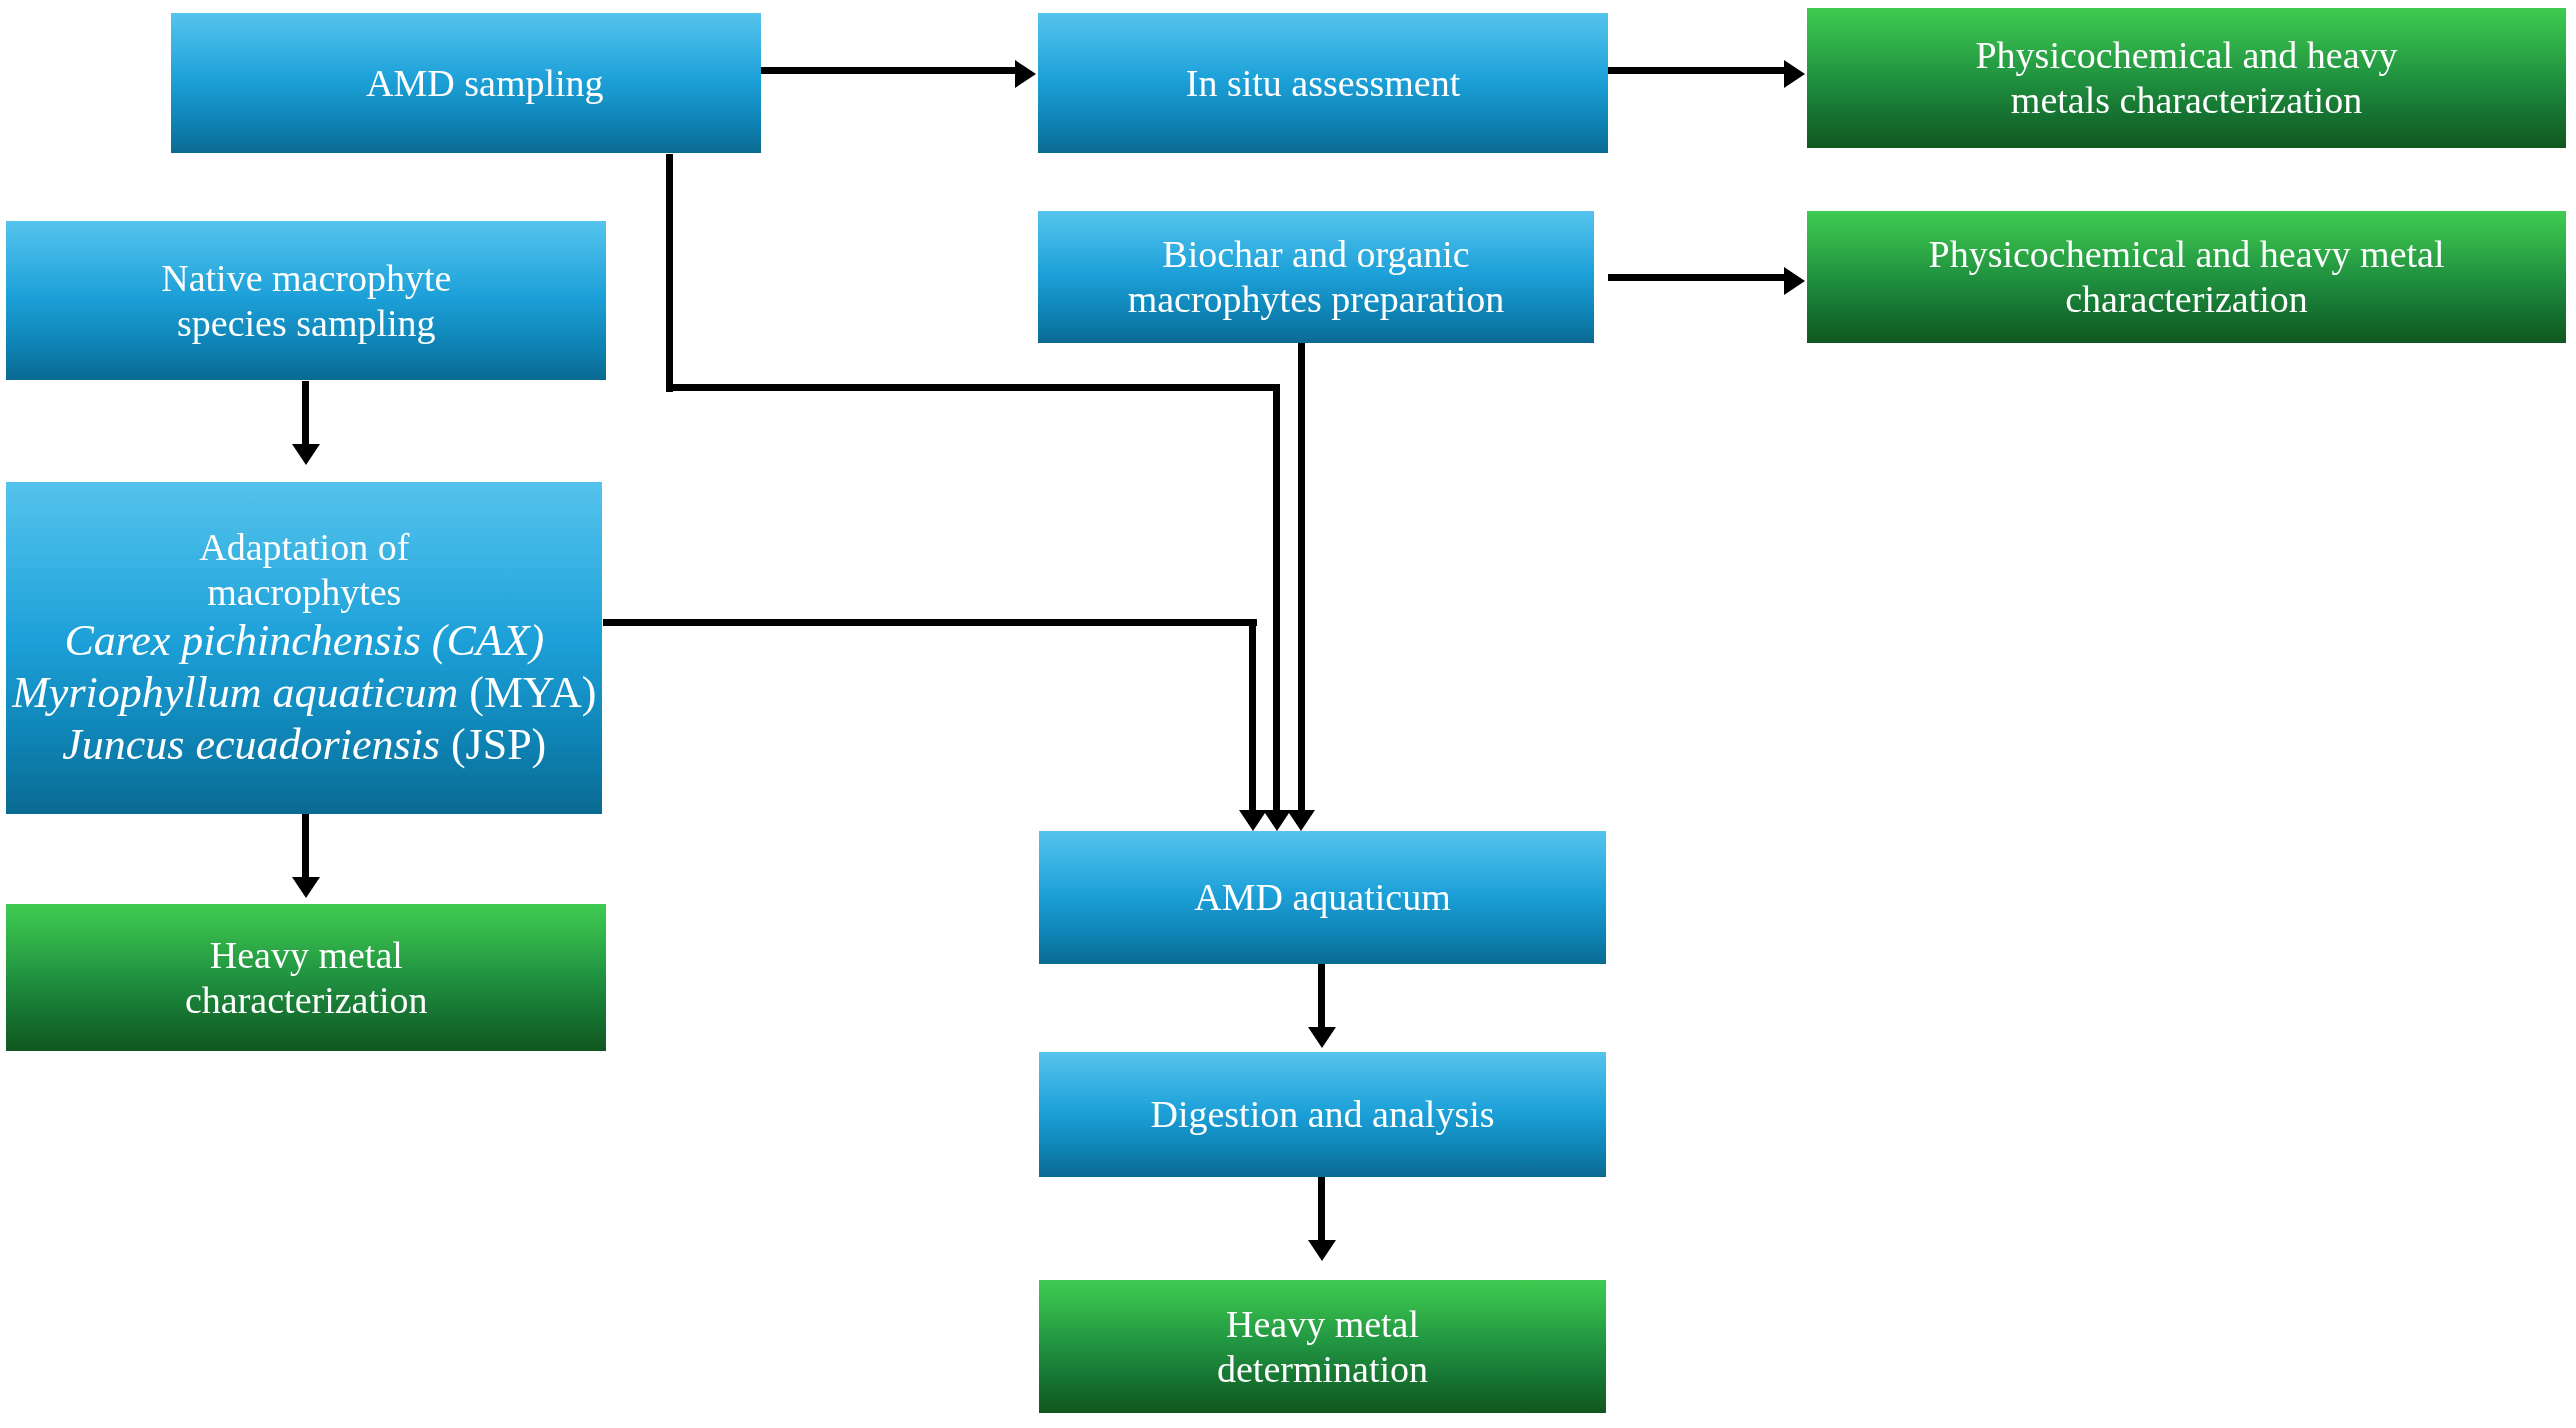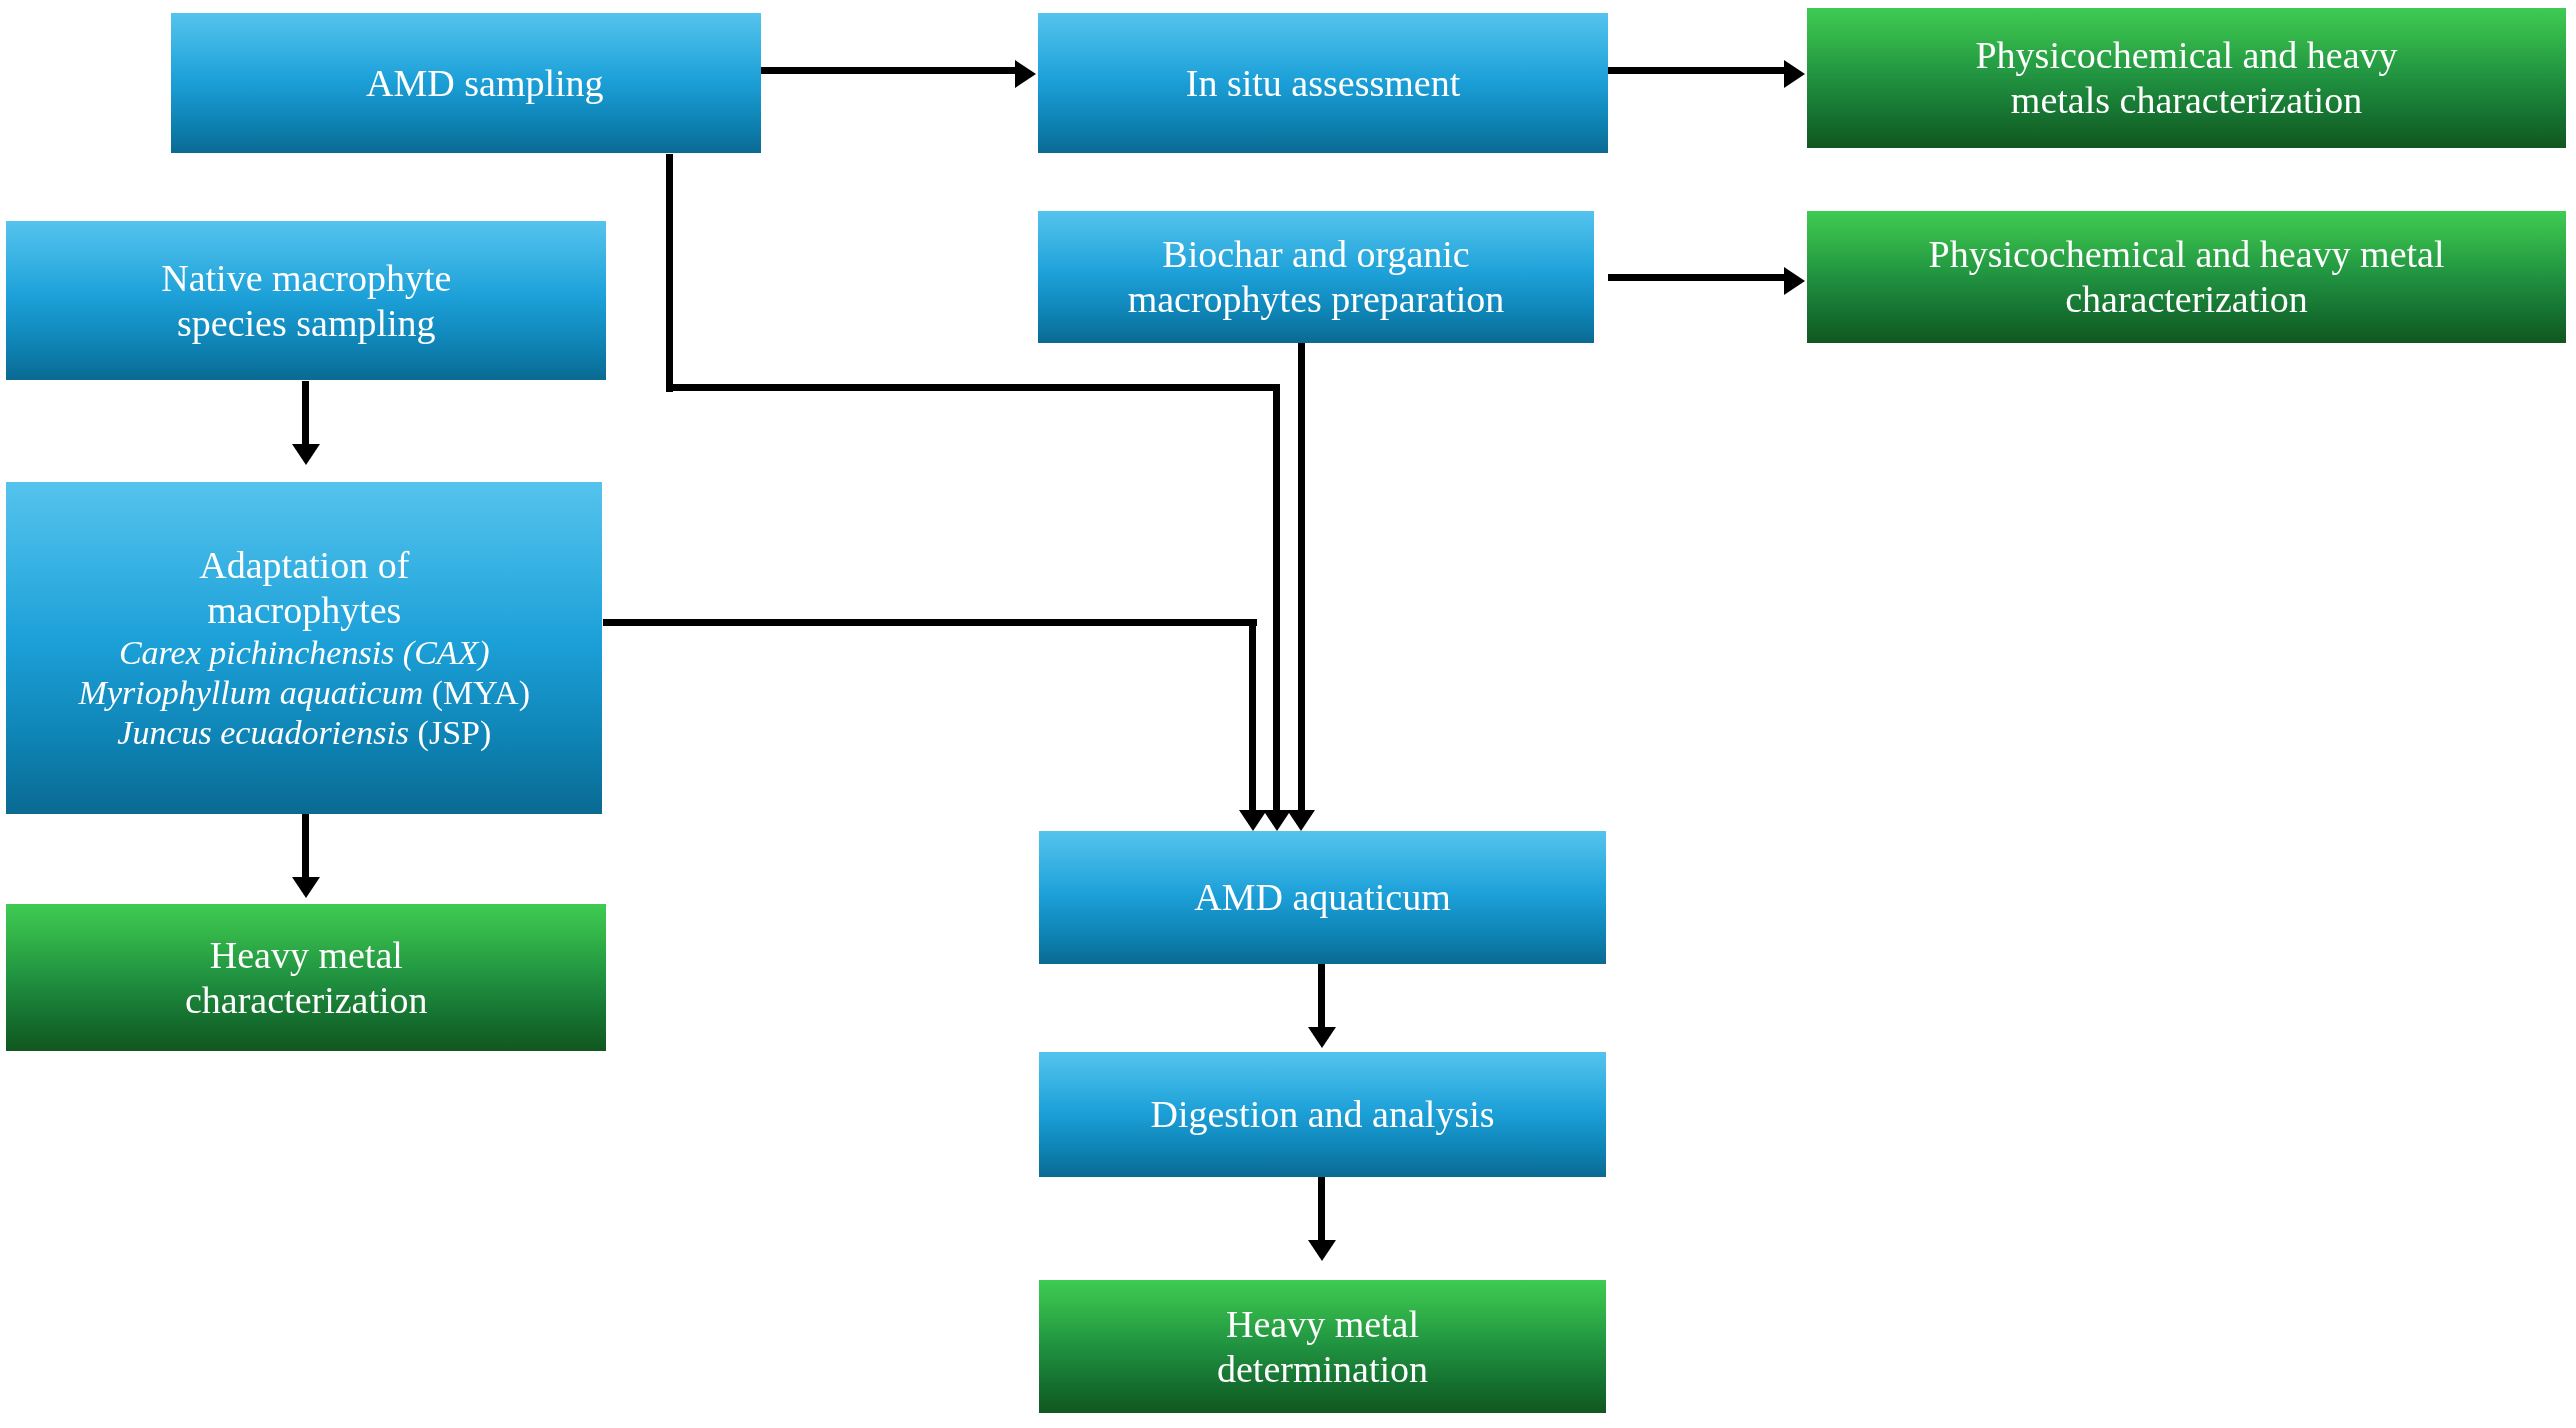--- a/index.html
+++ b/index.html
@@ -40,21 +40,21 @@
     display: block;
     white-space: nowrap;
   }
   .node .sci {
     font-style: italic;
   }
   .node .code-roman {
     font-style: normal;
   }
   .fs-big { font-size: 38px; }
-  .fs-sp  { font-size: 34px; }
+  .fs-sp  { font-size: 44px; }
 
   
   .conn {
     position: absolute;
     background: #000000;
   }
   .h-line { height: 7px; }
   .v-line { width: 7px; }
 
   .arrow-right {

